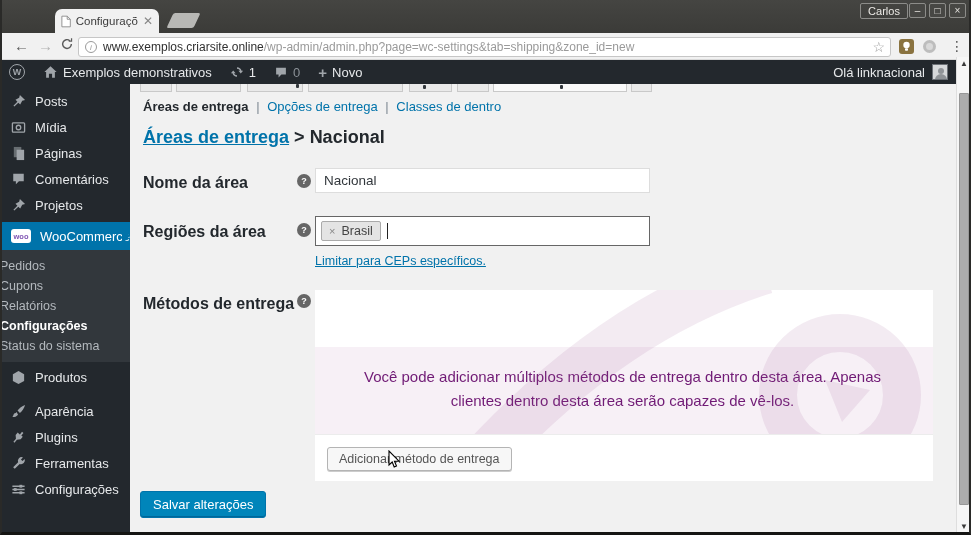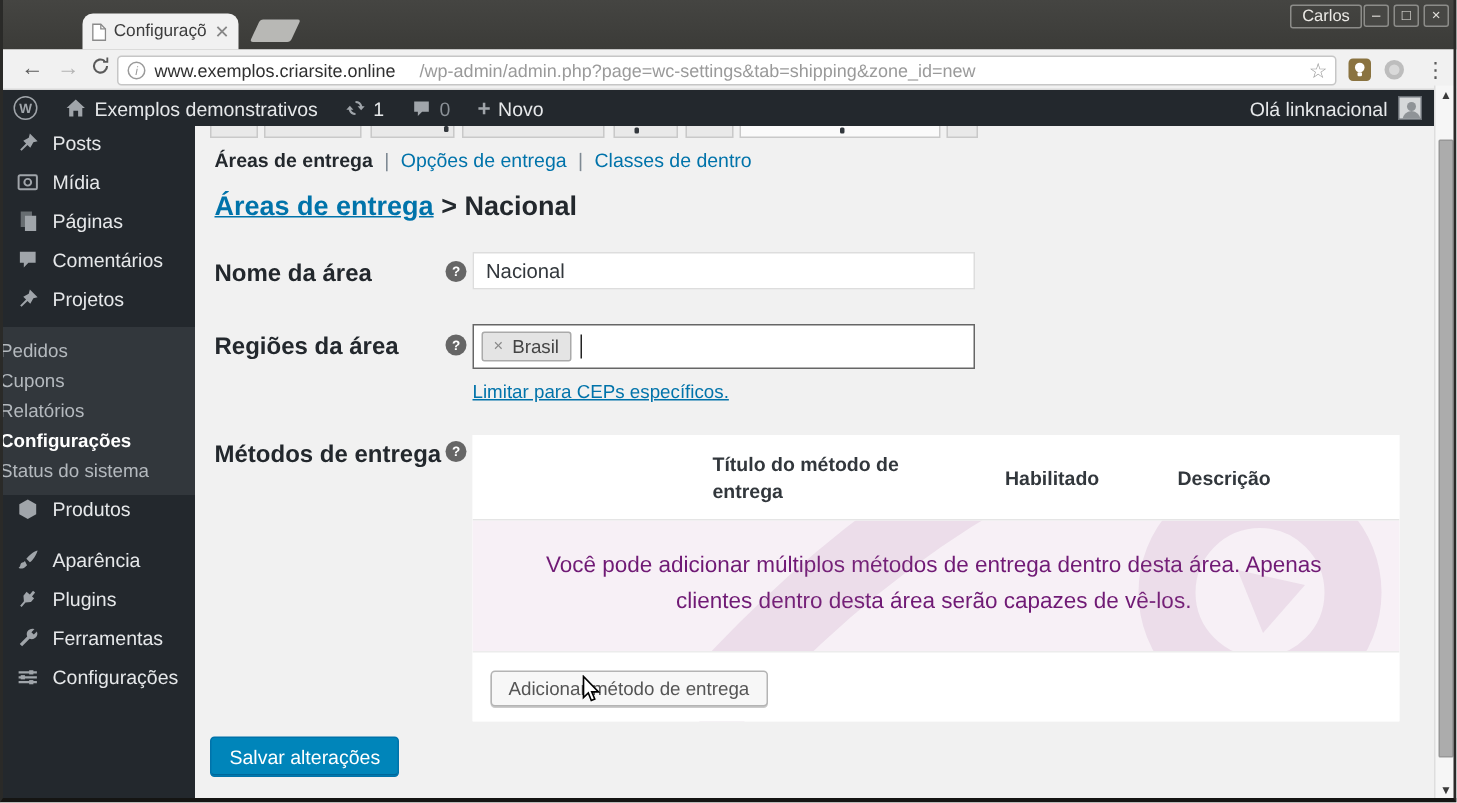--- a/index.html
+++ b/index.html
@@ -33,21 +33,21 @@
     border-bottom:1px solid #d9d9d9; }
   .navico { position:absolute; top:38px; font-size:15px; color:#5a5a5a; line-height:1; }
   .urlbar { position:absolute; left:78px; top:37px; width:813px; height:20px; background:#fff;
     border:1px solid #c6c6c6; border-radius:3px; display:flex; align-items:center;
     padding:0 22px 0 6px; overflow:hidden; }
   .info-ico { width:12px; height:12px; border:1px solid #9a9a9a; border-radius:50%;
     color:#9a9a9a; font-size:8px; display:flex; align-items:center; justify-content:center;
     margin-right:6px; flex:none; font-style:italic; }
   .url { font-size:12px; white-space:nowrap; }
   .url .host { color:#303030; }
-  .url .path { color:#9a9a9a;margin-left:16px; }
+  .url .path { color:#9a9a9a; }
   .star { position:absolute; right:86px; top:40px; font-size:14px; color:#9a9a9a; line-height:1; }
   .ext1 { position:absolute; left:899px; top:39px; width:15px; height:15px; border-radius:3px;
     background:#8a7340; }
   .ext1 svg { display:block; margin:2px auto 0; }
   .ext2 { position:absolute; left:923px; top:40px; width:13px; height:13px; border-radius:50%;
     background:#bdbdbd; }
   .ext2::after { content:""; position:absolute; left:3px; top:3px; width:7px; height:7px;
     border-radius:50%; background:#d9d9d9; }
   .dots { position:absolute; left:950px; top:38px; font-size:14px; color:#5a5a5a; }
 
@@ -64,21 +64,21 @@
   .avatar { width:16px; height:16px; background:#d6d8da; border:1px solid #6b7076;
     position:relative; overflow:hidden; }
   .avatar::before { content:""; position:absolute; left:5px; top:3px; width:6px; height:6px;
     border-radius:50%; background:#8f9397; }
   .avatar::after { content:""; position:absolute; left:2px; top:9px; width:12px; height:7px;
     border-radius:6px 6px 0 0; background:#8f9397; }
 
   
   .sidebar { position:absolute; left:0; top:84px; width:130px; height:449px; background:#23282d;
     padding-top:4px; overflow:hidden; }
-  .mi { height:26px; display:flex; align-items:flex-start; gap:9px; padding-left:11px;
+  .mi { height:26px; display:flex; align-items:center; gap:9px; padding-left:11px;
     color:#e6e8ea; font-size:13px; }
   .mi svg { color:#a0a5aa; flex:none; }
   .mi.active { background:#0073aa; color:#fff; position:relative; margin-top:4px; height:28px; }
   .mi.active::after { content:""; position:absolute; right:-8px; top:50%; margin-top:-8px;
     border:8px solid transparent; border-left-color:#0073aa; }
   .woobadge { width:20px; height:14px; background:#fff; border-radius:3px; color:#7f54b3;
     font-size:7.5px; font-weight:bold; display:flex; align-items:center; justify-content:center;
     flex:none; }
   .submenu { background:#32373c; padding:6px 0 6px; }
   .smi { height:20px; line-height:20px; font-size:12.5px; color:#b4b9be; }
@@ -250,20 +250,24 @@
         <path d="M2 2h12v8.5H8.5L5 14v-3.5H2z"></path>
       </svg>
     <span>Comentários</span>
   </div>
   <div class="mi">
     <svg width="15" height="15" viewBox="0 0 16 16" fill="currentColor">
         <path d="M9.5 1 15 6.5l-3 .8-2.2 3.9-2-2L3.6 13.4l-1-1 4.2-4.2-2-2L8.7 4z"></path>
       </svg>
     <span>Projetos</span>
   </div>
+  <div class="mi active">
+    <span class="woobadge">woo</span>
+    <span>WooCommerce</span>
+  </div>
   <div class="submenu">
     <div class="smi">Pedidos</div>
     <div class="smi">Cupons</div>
     <div class="smi">Relatórios</div>
     <div class="smi current">Configurações</div>
     <div class="smi">Status do sistema</div>
   </div>
   <div class="gap2"></div>
   <div class="mi">
     <svg width="15" height="15" viewBox="0 0 16 16" fill="currentColor">
@@ -341,25 +345,20 @@
       <span>Brasil</span>
     </span>
     <span class="caret"></span>
   </div>
   <a class="limitlink" href="#">Limitar para CEPs específicos.</a>
 
   <div class="flabel" style="top:211px">Métodos de entrega</div>
   <div class="help" style="top:210px">?</div>
 
   <div class="methods-table">
-    <div class="mt-head">
-      <span class="mt-h" style="left:160px;top:11px;width:150px">Título do método de entrega</span>
-      <span class="mt-h" style="left:355px;top:20px">Habilitado</span>
-      <span class="mt-h" style="left:470px;top:20px">Descrição</span>
-    </div>
     <div class="mt-notice">
       <p>Você pode adicionar múltiplos métodos de entrega dentro desta área. Apenas clientes dentro desta área serão capazes de vê-los.</p>
     </div>
     <svg class="watermark" style="left:130px;top:-60px" width="500" height="260" viewBox="0 0 500 260">
       <path d="M20 250 Q160 90 320 40" fill="none" stroke="rgba(160,92,150,0.12)" stroke-width="48"></path>
       <circle cx="395" cy="165" r="62" fill="none" stroke="rgba(160,92,150,0.12)" stroke-width="38"></circle>
       <path d="M380 150 l45 10 -28 32 z" fill="rgba(160,92,150,0.12)"></path>
     </svg>
     <div class="mt-foot">
       <button class="btn2">Adicionar método de entrega</button>

